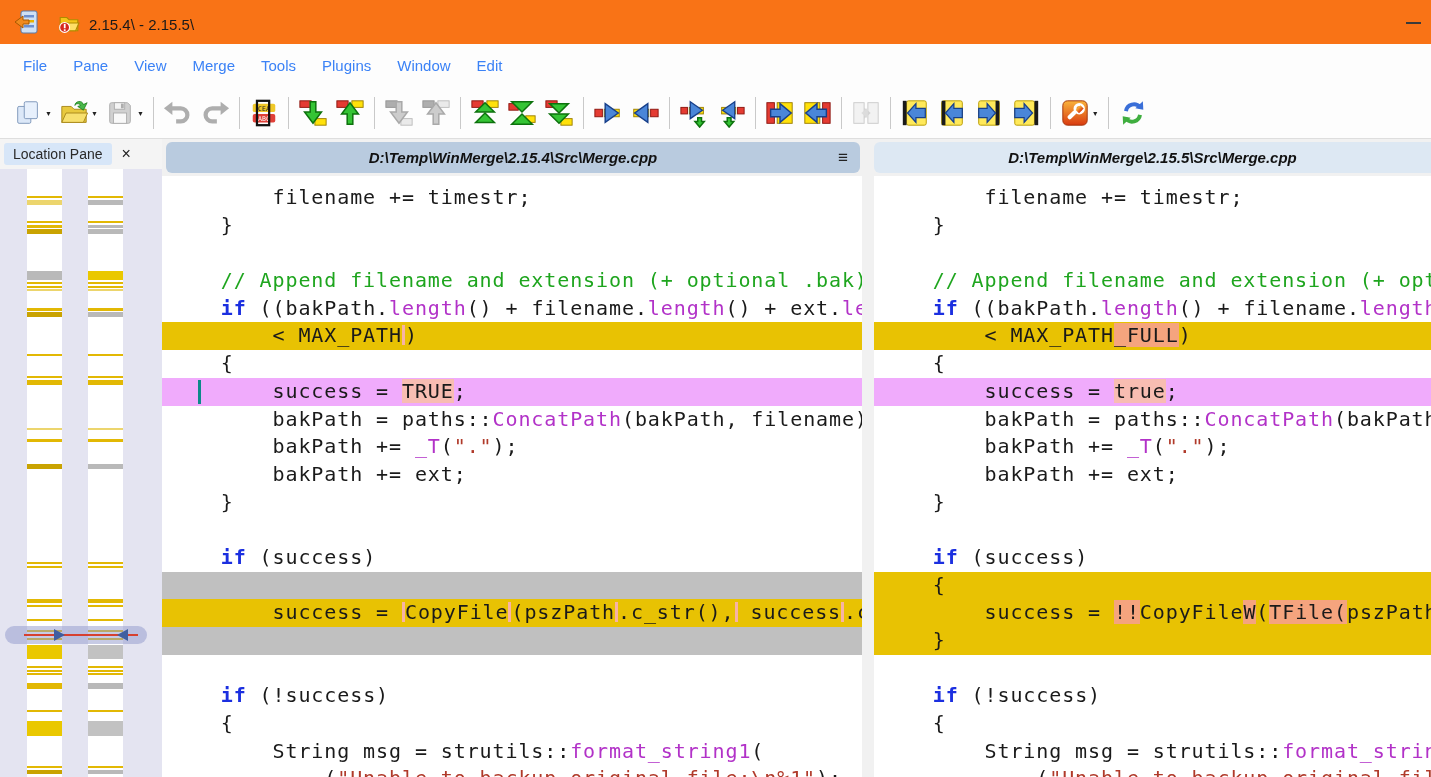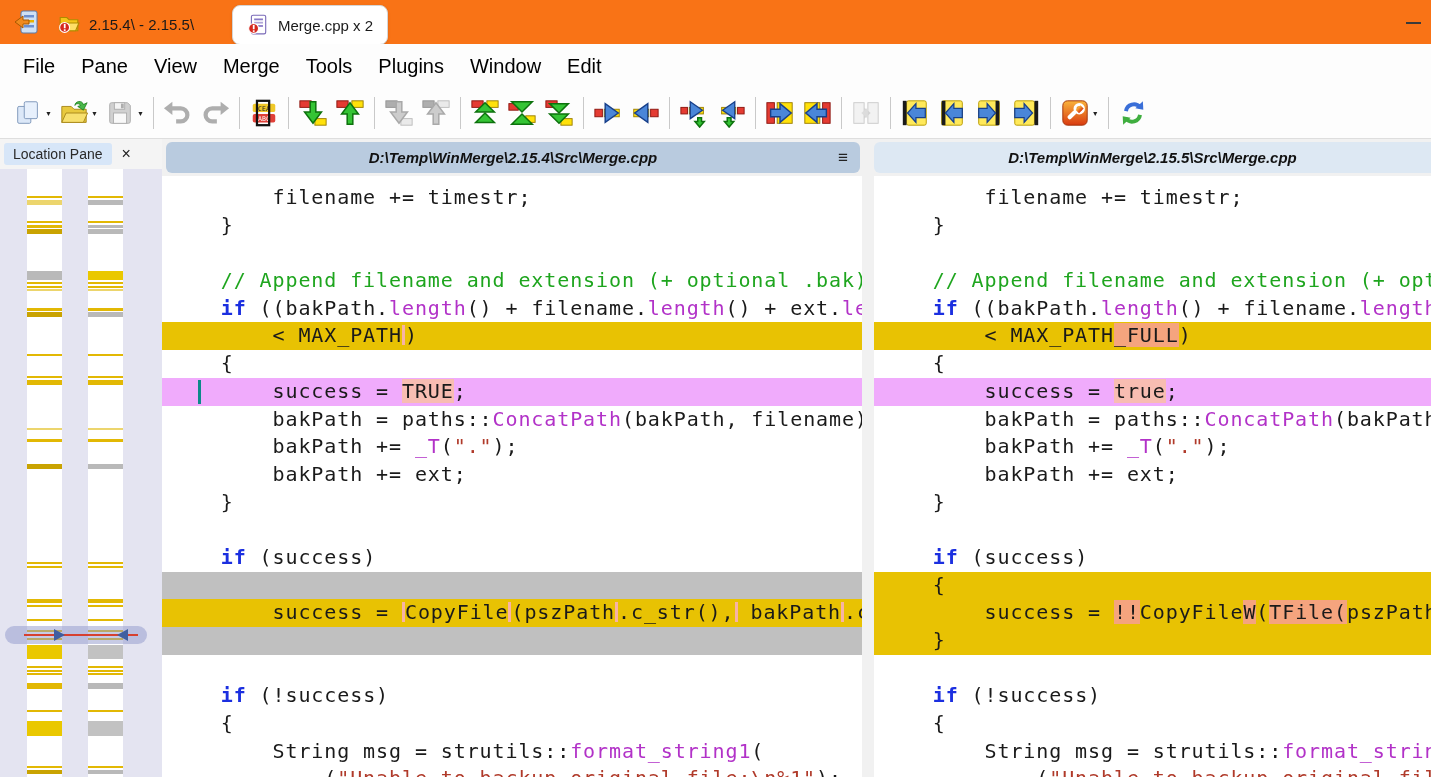--- a/index.html
+++ b/index.html
@@ -10,21 +10,21 @@
   .appicon{position:absolute;left:12px;top:8px;}
   .tab{position:absolute;top:5px;height:38px;display:flex;align-items:center;gap:9px;
        padding:0 14px;font-size:15px;color:#1a1a1a;border-radius:8px;}
   .tab.inactive{left:44px;}
   .tab.active{left:232px;background:#fff;border:1px solid #d5d5d5;box-shadow:0 1px 3px rgba(0,0,0,.12);}
   .minbtn{position:absolute;left:1406px;top:14px;width:20px;height:16px;display:flex;align-items:flex-end;}
   .minbtn i{display:block;width:15px;height:2px;background:#3a3a3a;margin-bottom:6px;}
   
   .menubar{position:absolute;left:0;top:44px;width:1431px;height:44px;background:#fdfdfd;
            display:flex;align-items:center;padding-left:10px;box-sizing:border-box;}
-  .menu-item{padding:0 13px;font-size:20px;color:#000000;line-height:44px;}
+  .menu-item{padding:0 13px;font-size:15px;color:#3b82f6;line-height:44px;}
   .gripper{position:absolute;left:3px;width:0;border-left:2px dotted #c4c4c4;}
   
   .toolbar{position:absolute;left:0;top:88px;width:1431px;height:51px;background:#fdfdfd;
            border-bottom:1px solid #dedede;display:flex;align-items:center;gap:1px;
            padding-left:10px;box-sizing:border-box;}
   .tb-btn{display:flex;align-items:center;justify-content:center;height:46px;padding:0 3px;}
   .tb-btn.disabled svg{filter:grayscale(1) opacity(.5);}
   .tb-caret{font-size:7px;color:#222;margin-left:2px;}
   .tb-sep{width:1px;height:32px;background:#c9c9c9;margin:0 5px;}
   
@@ -78,34 +78,20 @@
     <span>
       <svg viewBox="0 0 20 20" width="22" height="22">
           <path d="M2 5 h6 l2 2 h8 v10 h-16 z" fill="#f5c518" stroke="#b08a00"></path>
           <path d="M2 17 l3 -7 h14 l-3 7 z" fill="#ffdf66" stroke="#b08a00"></path>
           <circle cx="6" cy="14" r="4.5" fill="#d6281e" stroke="#fff"></circle>
           <rect x="5.3" y="10.8" width="1.6" height="4" fill="#fff"></rect>
           <rect x="5.3" y="15.7" width="1.6" height="1.5" fill="#fff"></rect>
         </svg>
     </span>
     <span>2.15.4\ - 2.15.5\</span>
-  </div>
-  <div class="tab active">
-    <span>
-      <svg viewBox="0 0 20 20" width="22" height="22">
-          <rect x="4" y="2" width="13" height="17" rx="1.5" fill="#fff" stroke="#7a6ab8"></rect>
-          <rect x="6.5" y="5" width="8" height="1.6" fill="#8a7ac8"></rect>
-          <rect x="6.5" y="8" width="8" height="1.6" fill="#b0a6d8"></rect>
-          <rect x="6.5" y="11" width="8" height="1.6" fill="#8a7ac8"></rect>
-          <circle cx="6" cy="14" r="4.5" fill="#d6281e" stroke="#fff"></circle>
-          <rect x="5.3" y="10.8" width="1.6" height="4" fill="#fff"></rect>
-          <rect x="5.3" y="15.7" width="1.6" height="1.5" fill="#fff"></rect>
-        </svg>
-    </span>
-    <span>Merge.cpp x 2</span>
   </div>
   <div class="minbtn">
       <i></i>
     </div>
 </div>
 
 <div class="menubar">
   <span class="gripper" style="top:54px;height:24px;"></span>
 <div class="menu-item">File</div>
     <div class="menu-item">Pane</div>
@@ -437,21 +423,21 @@
       <div class="row bg-dy"><span>        &lt; MAX_PATH</span><span class="sliver"></span><span>)</span></div>
       <div class="row"><span>    {</span></div>
       <div class="row bg-dr"><span class="caret-bar"></span><span>        success = </span><span class="seg-w1">TRUE</span><span>;</span></div>
       <div class="row"><span>        bakPath = paths::</span><span class="seg-f">ConcatPath</span><span>(bakPath, filename);</span></div>
       <div class="row"><span>        bakPath += </span><span class="seg-f">_T</span><span>(</span><span class="seg-s">"."</span><span>);</span></div>
       <div class="row"><span>        bakPath += ext;</span></div>
       <div class="row"><span>    }</span></div>
       <div class="row"></div>
       <div class="row"><span>    </span><span class="seg-k">if</span><span> (success)</span></div>
       <div class="row bg-dg"></div>
-      <div class="row bg-dy"><span>        success = </span><span class="sliver"></span><span>CopyFile</span><span class="sliver"></span><span>(pszPath</span><span class="sliver"></span><span>.c_str(),</span><span class="sliver"></span><span> bakPath</span><span class="sliver"></span><span>.c_str(), FALSE);</span></div>
+      <div class="row bg-dy"><span>        success = </span><span class="sliver"></span><span>CopyFile</span><span class="sliver"></span><span>(pszPath</span><span class="sliver"></span><span>.c_str(),</span><span class="sliver"></span><span> success</span><span class="sliver"></span><span>.c_str(), FALSE);</span></div>
       <div class="row bg-dg"></div>
       <div class="row"></div>
       <div class="row"><span>    </span><span class="seg-k">if</span><span> (!success)</span></div>
       <div class="row"><span>    {</span></div>
       <div class="row"><span>        String msg = strutils::</span><span class="seg-f">format_string1</span><span>(</span></div>
       <div class="row"><span>            (</span><span class="seg-s">"Unable to backup original file:\n%1"</span><span>);</span></div>
     </div>
   <div class="code code-right">
       <div class="row"><span>        filename += timestr;</span></div>
       <div class="row"><span>    }</span></div>

